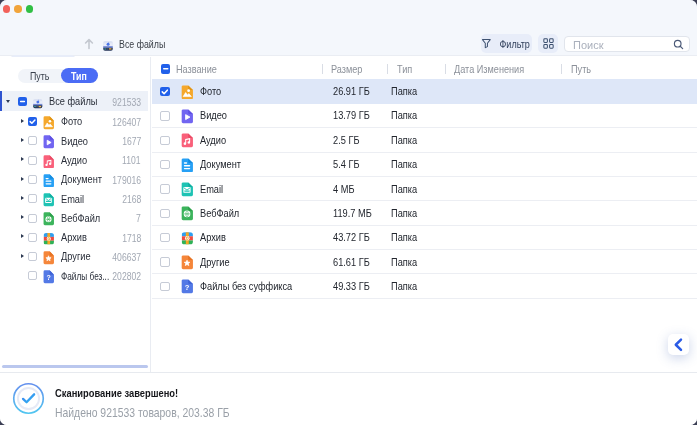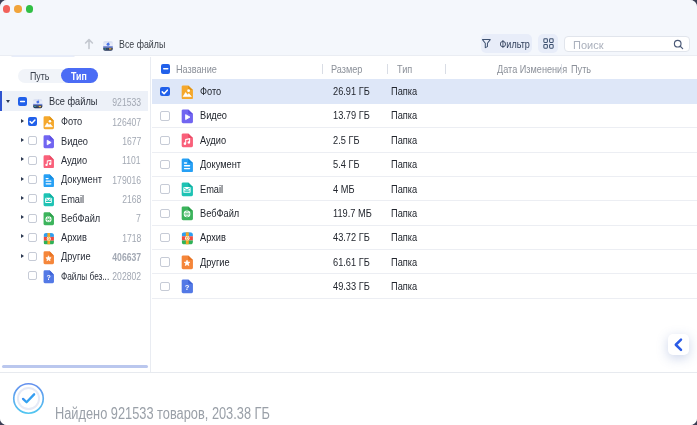--- a/index.html
+++ b/index.html
@@ -191,42 +191,42 @@
 <span class="srow-txt" style="left:60.8px;top:231.1px;"><span class="sx" style="transform:scaleX(0.84);">Архив</span></span>
 <span class="srow-cnt" style="top:231.6px;"><span class="sxr">1718</span></span>
 <div class="tri-r" style="left:20.5px;top:253.7px;"></div>
 <div class="cb off" style="left:28.2px;top:252.1px;width:9px;height:9px;"></div>
 <div class="icon" style="left:42px;top:250.6px;width:12.5px;height:12.6px;"><svg viewBox="0 0 24 26">
         <path d="M3 3.2 Q3 0.7 5.5 0.7 H14.6 L23 9.1 V22.8 Q23 25.3 20.5 25.3 H5.5 Q3 25.3 3 22.8 Z" fill="#f5863a"></path>
         <path d="M14.6 0.7 L23 9.1 H16.6 Q14.6 9.1 14.6 7.1 Z" fill="#e67323"></path>
         <path d="M12.5 9.2 L13.9 12.6 L17.5 12.9 L14.8 15.3 L15.6 18.8 L12.5 16.9 L9.4 18.8 L10.2 15.3 L7.5 12.9 L11.1 12.6 Z" fill="#fff" stroke="#fff" stroke-width="1.3" stroke-linejoin="round"></path>
       </svg></div>
 <span class="srow-txt" style="left:60.8px;top:250.4px;"><span class="sx" style="transform:scaleX(0.84);">Другие</span></span>
-<span class="srow-cnt" style="top:250.9px;font-weight:bold;"><span class="sxr">406637</span></span>
+<span class="srow-cnt" style="top:250.9px;"><span class="sxr">406637</span></span>
 <div class="cb off" style="left:28.2px;top:271.4px;width:9px;height:9px;"></div>
 <div class="icon" style="left:42px;top:269.9px;width:12.5px;height:12.6px;"><svg viewBox="0 0 24 26">
         <path d="M3 3.2 Q3 0.7 5.5 0.7 H14.6 L23 9.1 V22.8 Q23 25.3 20.5 25.3 H5.5 Q3 25.3 3 22.8 Z" fill="#5379e6"></path>
         <path d="M14.6 0.7 L23 9.1 H16.6 Q14.6 9.1 14.6 7.1 Z" fill="#3f63d6"></path>
         <text x="12.7" y="18.8" font-family="Liberation Sans, sans-serif" font-size="13.5" font-weight="bold" text-anchor="middle" fill="#fff">?</text>
       </svg></div>
 <span class="srow-txt" style="left:60.8px;top:269.7px;"><span class="sx" style="transform:scaleX(0.75);">Файлы без...</span></span>
 <span class="srow-cnt" style="top:270.2px;"><span class="sxr">202802</span></span>
 <div class="abs" style="left:2px;top:365.4px;width:146px;height:3px;border-radius:1.5px;background:#bac7ee;"></div>
 <div class="cb on" style="left:160.5px;top:64px;">
       <svg viewBox="0 0 10.5 10.5">
         <rect x="2.2" y="4.5" width="6.1" height="1.6" rx="0.8" fill="#fff"></rect>
       </svg>
     </div>
 <span class="hdr" style="left:176px;top:63px;"><span class="sx" style="transform:scaleX(.87);">Название</span></span>
 <div class="hdiv" style="left:321.6px;"></div>
 <span class="hdr" style="left:331.3px;top:63px;"><span class="sx" style="transform:scaleX(.87);">Размер</span></span>
 <div class="hdiv" style="left:386.6px;"></div>
 <span class="hdr" style="left:396.8px;top:63px;"><span class="sx" style="transform:scaleX(.87);">Тип</span></span>
 <div class="hdiv" style="left:445.2px;"></div>
-<span class="hdr" style="left:453.8px;top:63px;margin-left:43px;"><span class="sx" style="transform:scaleX(.87);">Дата Изменения</span></span>
+<span class="hdr" style="left:453.8px;top:63px;"><span class="sx" style="transform:scaleX(.87);">Дата Изменения</span></span>
 <div class="hdiv" style="left:560.8px;"></div>
 <span class="hdr" style="left:570.5px;top:63px;"><span class="sx" style="transform:scaleX(.87);">Путь</span></span>
 <div class="abs" style="left:152px;top:79px;width:545px;height:1px;background:#e9ebf0;"></div>
 <div class="abs" style="left:152px;top:79.4px;width:545px;height:24.4px;background:#dee7f8;"></div>
 <div class="cb on" style="left:160px;top:86.8px;">
       <svg viewBox="0 0 10.5 10.5">
         <path d="M2.5 5.4 L4.5 7.4 L8.1 3.5" fill="none" stroke="#fff" stroke-width="1.7" stroke-linecap="round" stroke-linejoin="round"></path>
       </svg>
     </div>
 <div class="icon" style="left:180px;top:84.6px;width:13.5px;height:14px;"><svg viewBox="0 0 24 26">
@@ -325,20 +325,21 @@
 <span class="trow-txt" style="left:199.5px;top:255.5px;"><span class="sx">Другие</span></span>
 <span class="trow-txt" style="left:333px;top:255.5px;text-decoration:underline;"><span class="sx">61.61 ГБ</span></span>
 <span class="trow-txt" style="left:390.6px;top:255.5px;"><span class="sx">Папка</span></span>
 <div class="abs" style="left:152px;top:297.6px;width:545px;height:1px;background:#eceef3;"></div>
 <div class="cb off" style="left:160px;top:281.6px;"></div>
 <div class="icon" style="left:180px;top:279.4px;width:13.5px;height:14px;"><svg viewBox="0 0 24 26">
         <path d="M3 3.2 Q3 0.7 5.5 0.7 H14.6 L23 9.1 V22.8 Q23 25.3 20.5 25.3 H5.5 Q3 25.3 3 22.8 Z" fill="#5379e6"></path>
         <path d="M14.6 0.7 L23 9.1 H16.6 Q14.6 9.1 14.6 7.1 Z" fill="#3f63d6"></path>
         <text x="12.7" y="18.8" font-family="Liberation Sans, sans-serif" font-size="13.5" font-weight="bold" text-anchor="middle" fill="#fff">?</text>
       </svg></div>
+<span class="trow-txt" style="left:199.5px;top:279.9px;"><span class="sx">Файлы без суффикса</span></span>
 <span class="trow-txt" style="left:333px;top:279.9px;"><span class="sx">49.33 ГБ</span></span>
 <span class="trow-txt" style="left:390.6px;top:279.9px;"><span class="sx">Папка</span></span>
 <div class="abs" style="left:667.5px;top:333.7px;width:21.5px;height:21.5px;background:#fff;border-radius:5px;box-shadow:0 3px 12px rgba(70,100,180,0.28);"></div>
 <svg class="abs" style="left:667.5px;top:333.7px;" width="21.5" height="21.5" viewBox="0 0 21.5 21.5">
       <path d="M13 5.6 L7.8 10.75 L13 15.9" fill="none" stroke="#2b5ce6" stroke-width="2.5" stroke-linecap="round" stroke-linejoin="round"></path>
     </svg>
 
 <div class="footer"></div>
 <svg class="abs" style="left:11.5px;top:382px;" width="33" height="33" viewBox="0 0 34 34">
 <defs>
@@ -348,13 +349,14 @@
         </linearGradient>
 <linearGradient id="rg2" x1="0" y1="0" x2="1" y2="1">
           <stop offset="0" stop-color="#3b82f0"></stop>
           <stop offset="1" stop-color="#2fb6f2"></stop>
         </linearGradient>
 </defs>
 <circle cx="17" cy="17" r="15.2" fill="none" stroke="url(#rg1)" stroke-width="1.7"></circle>
 <circle cx="17" cy="17" r="10.9" fill="none" stroke="#e6eaf6" stroke-width="2"></circle>
 <path d="M11.4 17.4 L15 20.9 L22.8 12.7" fill="none" stroke="url(#rg2)" stroke-width="2.4" stroke-linecap="round" stroke-linejoin="round"></path>
 </svg>
-<span class="abs" style="left:55px;top:404.5px;font-size:16px;color:#9aa0a8;"><span class="sx" style="transform:scaleX(.80);">Найдено 921533 товаров, 203.38 ГБ</span></span>
+<span class="abs" style="left:55px;top:386.5px;font-size:11px;color:#15161a;font-weight:bold;"><span class="sx" style="transform:scaleX(.85);">Сканирование завершено!</span></span>
+<span class="abs" style="left:55px;top:404.5px;font-size:13px;color:#9aa0a8;"><span class="sx" style="transform:scaleX(.80);">Найдено 921533 товаров, 203.38 ГБ</span></span>
 </div>
 </body></html>

